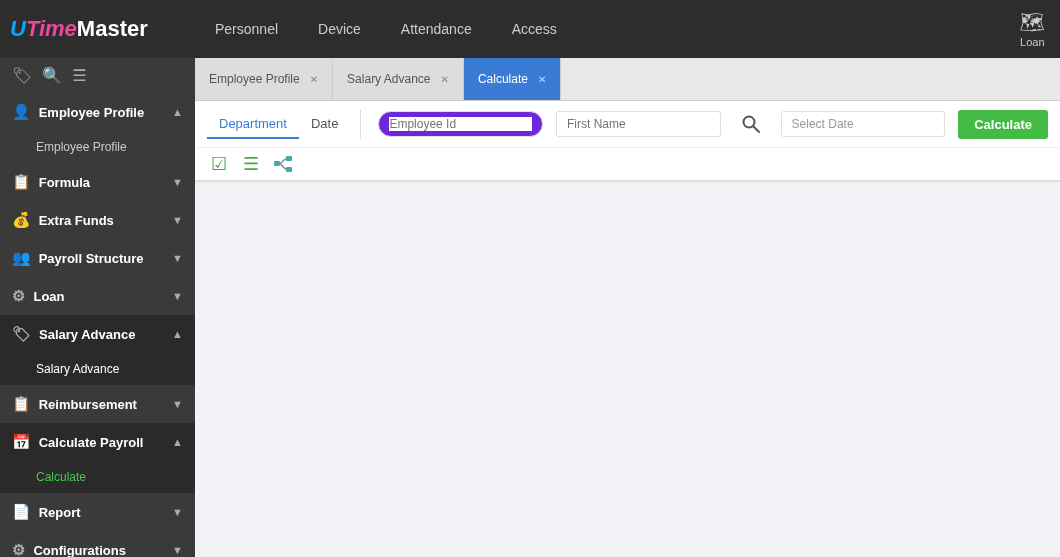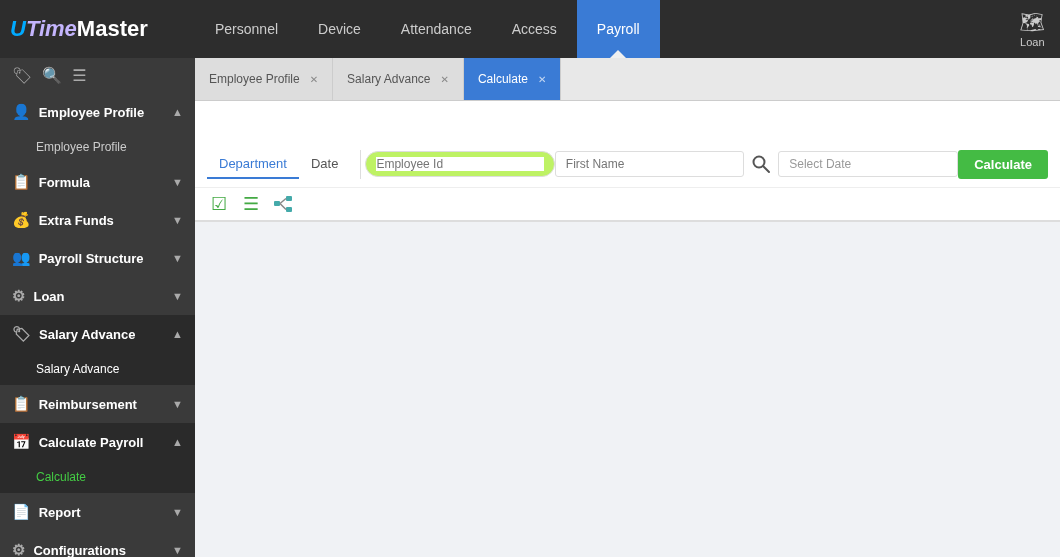--- a/index.html
+++ b/index.html
@@ -14,21 +14,21 @@
       flex-shrink: 0;
     }
     .logo-area {
       width: 195px;
       display: flex;
       align-items: center;
       padding-left: 10px;
       flex-shrink: 0;
     }
     .logo-u { color: #00aaff; font-size: 22px; font-weight: bold; font-style: italic; }
-    .logo-time { color: #c4b5fd; font-size: 22px; font-weight: bold; font-style: italic; }
+    .logo-time { color: #ec4899; font-size: 22px; font-weight: bold; font-style: italic; }
     .logo-master { color: #ffffff; font-size: 22px; font-weight: bold; }
     .nav-items {
       display: flex;
       align-items: center;
       flex: 1;
     }
     .nav-item {
       color: #cccccc;
       padding: 8px 20px;
       height: 58px;
@@ -212,21 +212,21 @@
       cursor: pointer;
       color: #555;
       font-size: 16px;
     }
     .tree-icon { color: #4aa; }
     .search-field {
       display: flex;
       align-items: center;
       border: 1px solid #ddd;
       border-radius: 13px;
-      background: #bef264;
+      background: #6d28d9;
       padding: 5px 10px;
       flex: 1;
       max-width: 180px;
     }
     .search-field input {
       border: none;
       outline: none;
       font-size: 12px;
       width: 100%;
       color: #555;
@@ -299,21 +299,20 @@
   <div class="logo-area">
     <span class="logo-u">U</span>
       <span class="logo-time">Time</span>
       <span class="logo-master"> Master</span>
   </div>
   <div class="nav-items">
     <div class="nav-item">Personnel</div>
     <div class="nav-item">Device</div>
     <div class="nav-item">Attendance</div>
     <div class="nav-item">Access</div>
-    <div class="nav-item active">Payroll</div>
   </div>
   <div class="guide-area">
     <span class="guide-icon">🗺</span>
     <span>Loan</span>
   </div>
 </div>
 
 <div class="main-layout">
 
   <div class="sidebar">
@@ -419,21 +418,21 @@
         <span class="tab-close">✕</span>
       </div>
       <div class="tab active">
         <span>Calculate</span>
         <span class="tab-close">✕</span>
       </div>
     </div>
 
     <div style="background:white; border-bottom: 1px solid #ddd; flex-shrink:0;">
 
-      <div style="display:flex; align-items:center; padding: 6px 12px; gap: 0; margin-top: 40px;">
+      <div style="display:flex; align-items:center; padding: 6px 12px; gap: 13px;">
 
         <div style="display:flex; align-items:center; border-right: 1px solid #ddd; padding-right: 10px; margin-right: 4px;">
           <button class="filter-tab-btn" style="font-size:13px; padding: 6px 12px; border:none; background:transparent; cursor:pointer; color:#3a7bd5; border-bottom: 2px solid #3a7bd5;">Department</button>
           <button class="filter-tab-btn inactive" style="font-size:13px; padding: 6px 12px; border:none; background:transparent; cursor:pointer; color:#555; border-bottom: 2px solid transparent;">Date</button>
         </div>
 
         <div class="search-field" style="flex:1; max-width:200px;">
           <input type="text" placeholder="Employee Id" style="">
         </div>
 

